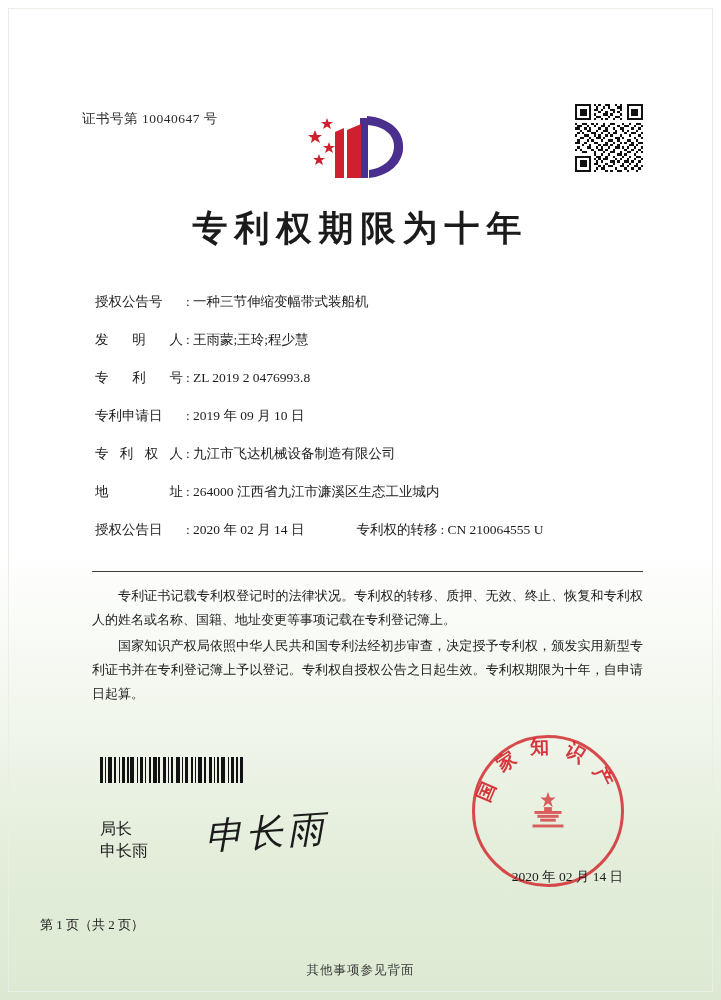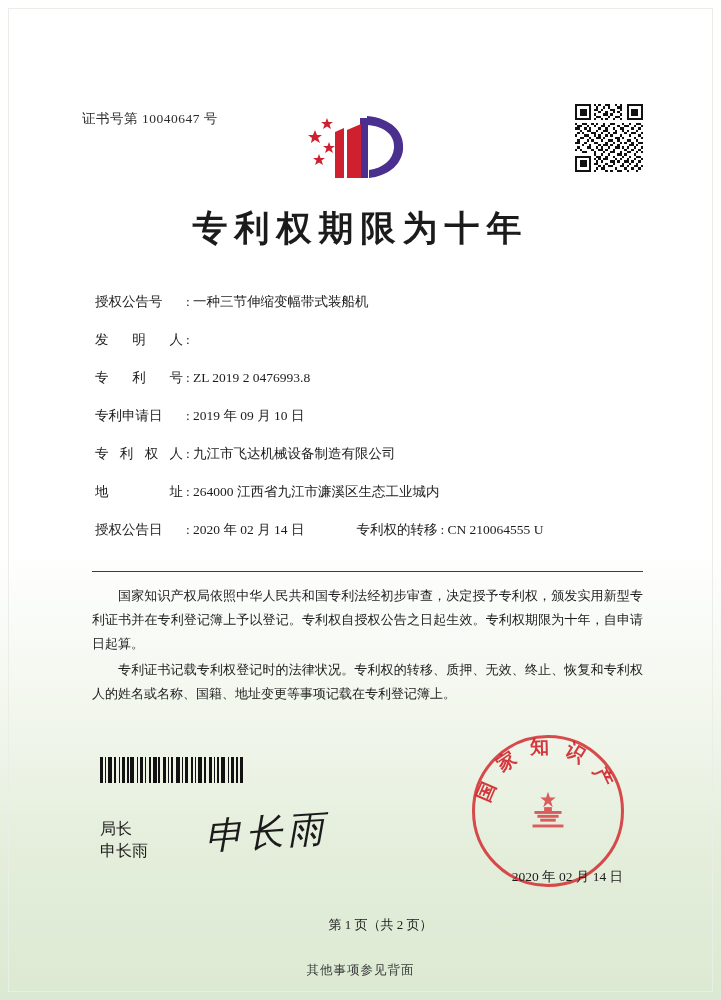--- a/index.html
+++ b/index.html
@@ -197,21 +197,20 @@
     right: 98px;
     top: 868px;
     font-size: 13.5px;
     color: #1c1c1c;
     white-space: nowrap;
   }
   .page-footer {
     position: absolute;
     left: 4px; right: 0;
     top: 916px;
-    text-align: center;
     font-size: 13px;
     color: #1c1c1c;
     padding-left: 36px;
   }
   .page-note {
     position: absolute;
     left: 0; right: 0;
     top: 962px;
     text-align: center;
     font-size: 12.5px;
@@ -467,20 +466,21 @@
       <div class="field-colon">:</div>
       <div class="field-value">一种三节伸缩变幅带式装船机</div>
     </div>
     <div class="field-row">
       <div class="field-label spaced">
           <span>发</span>
           <span>明</span>
           <span>人</span>
         </div>
       <div class="field-colon">:</div>
+      <div class="field-value">王雨蒙;王玲;程少慧</div>
     </div>
     <div class="field-row">
       <div class="field-label spaced">
           <span>专</span>
           <span>利</span>
           <span>号</span>
         </div>
       <div class="field-colon">:</div>
       <div class="field-value">ZL 2019 2 0476993.8</div>
     </div>
@@ -513,22 +513,22 @@
       <div class="field-value">2020 年 02 月 14 日</div>
       <div class="second-label">专利权的转移</div>
       <div class="field-colon">:</div>
       <div class="field-value">CN 210064555 U</div>
     </div>
   </div>
 
   <div class="hr-line" style="top: 571px;"></div>
 
   <div class="paragraphs">
+    <p>专利证书记载专利权登记时的法律状况。专利权的转移、质押、无效、终止、恢复和专利权人的姓名或名称、国籍、地址变更等事项记载在专利登记簿上。</p>
     <p>国家知识产权局依照中华人民共和国专利法经初步审查，决定授予专利权，颁发实用新型专利证书并在专利登记簿上予以登记。专利权自授权公告之日起生效。专利权期限为十年，自申请日起算。</p>
-    <p>专利证书记载专利权登记时的法律状况。专利权的转移、质押、无效、终止、恢复和专利权人的姓名或名称、国籍、地址变更等事项记载在专利登记簿上。</p>
   </div>
 
   <div class="barcode">
     <i style="width:3px"></i>
       <i style="width:2px;background:transparent"></i>
     <i style="width:1px"></i>
       <i style="width:2px;background:transparent"></i>
     <i style="width:4px"></i>
       <i style="width:2px;background:transparent"></i>
     <i style="width:2px"></i>

